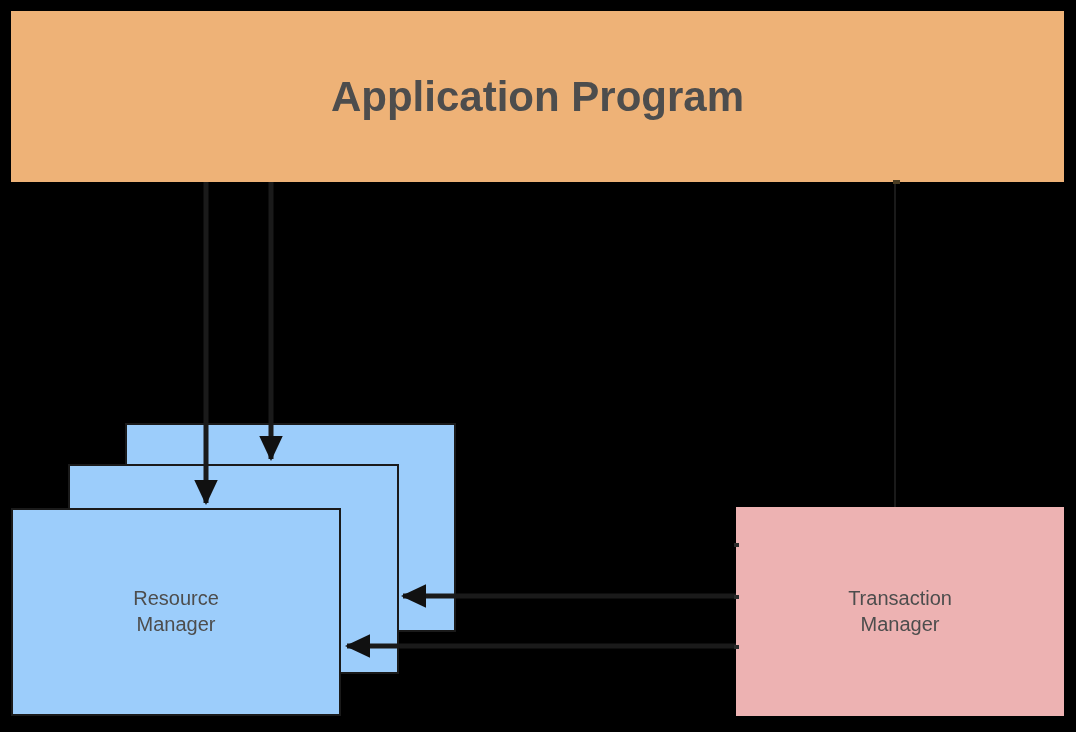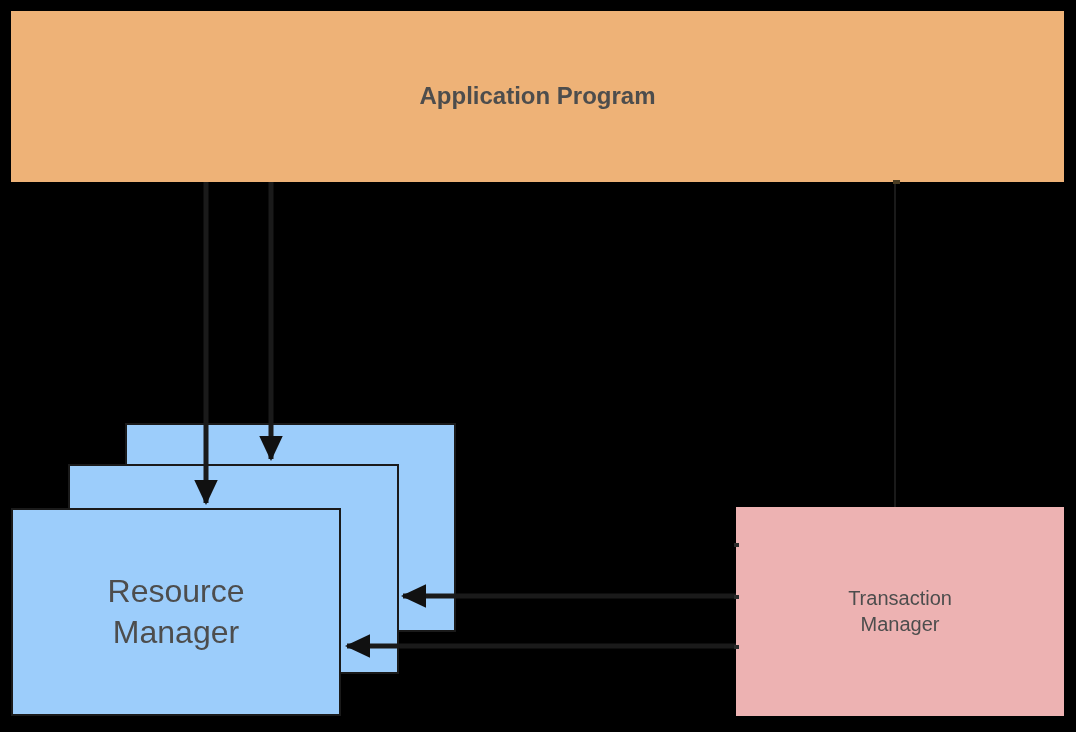--- a/index.html
+++ b/index.html
@@ -31,21 +31,21 @@
   }
 
   
   #app-program {
     left: 11px;
     top: 11px;
     width: 1053px;
     height: 171px;
     background: #eeb277;
     border: 1px solid #eeb277;
-    font-size: 24px;
+    font-size: 42px;
     font-weight: bold;
   }
 
   
   .rm-box {
     position: absolute;
     box-sizing: border-box;
     background: #9ccdfb;
     border: 2px solid #1a1a1a;
   }
@@ -64,21 +64,21 @@
   #rm-front {
     left: 11px;
     top: 508px;
     width: 330px;
     height: 208px;
     display: flex;
     align-items: center;
     justify-content: center;
     text-align: center;
     color: #4d4d4d;
-    font-size: 32px;
+    font-size: 20px;
     line-height: 1.28;
   }
 
   
   #tx-manager {
     left: 736px;
     top: 507px;
     width: 328px;
     height: 209px;
     background: #edb2b2;

